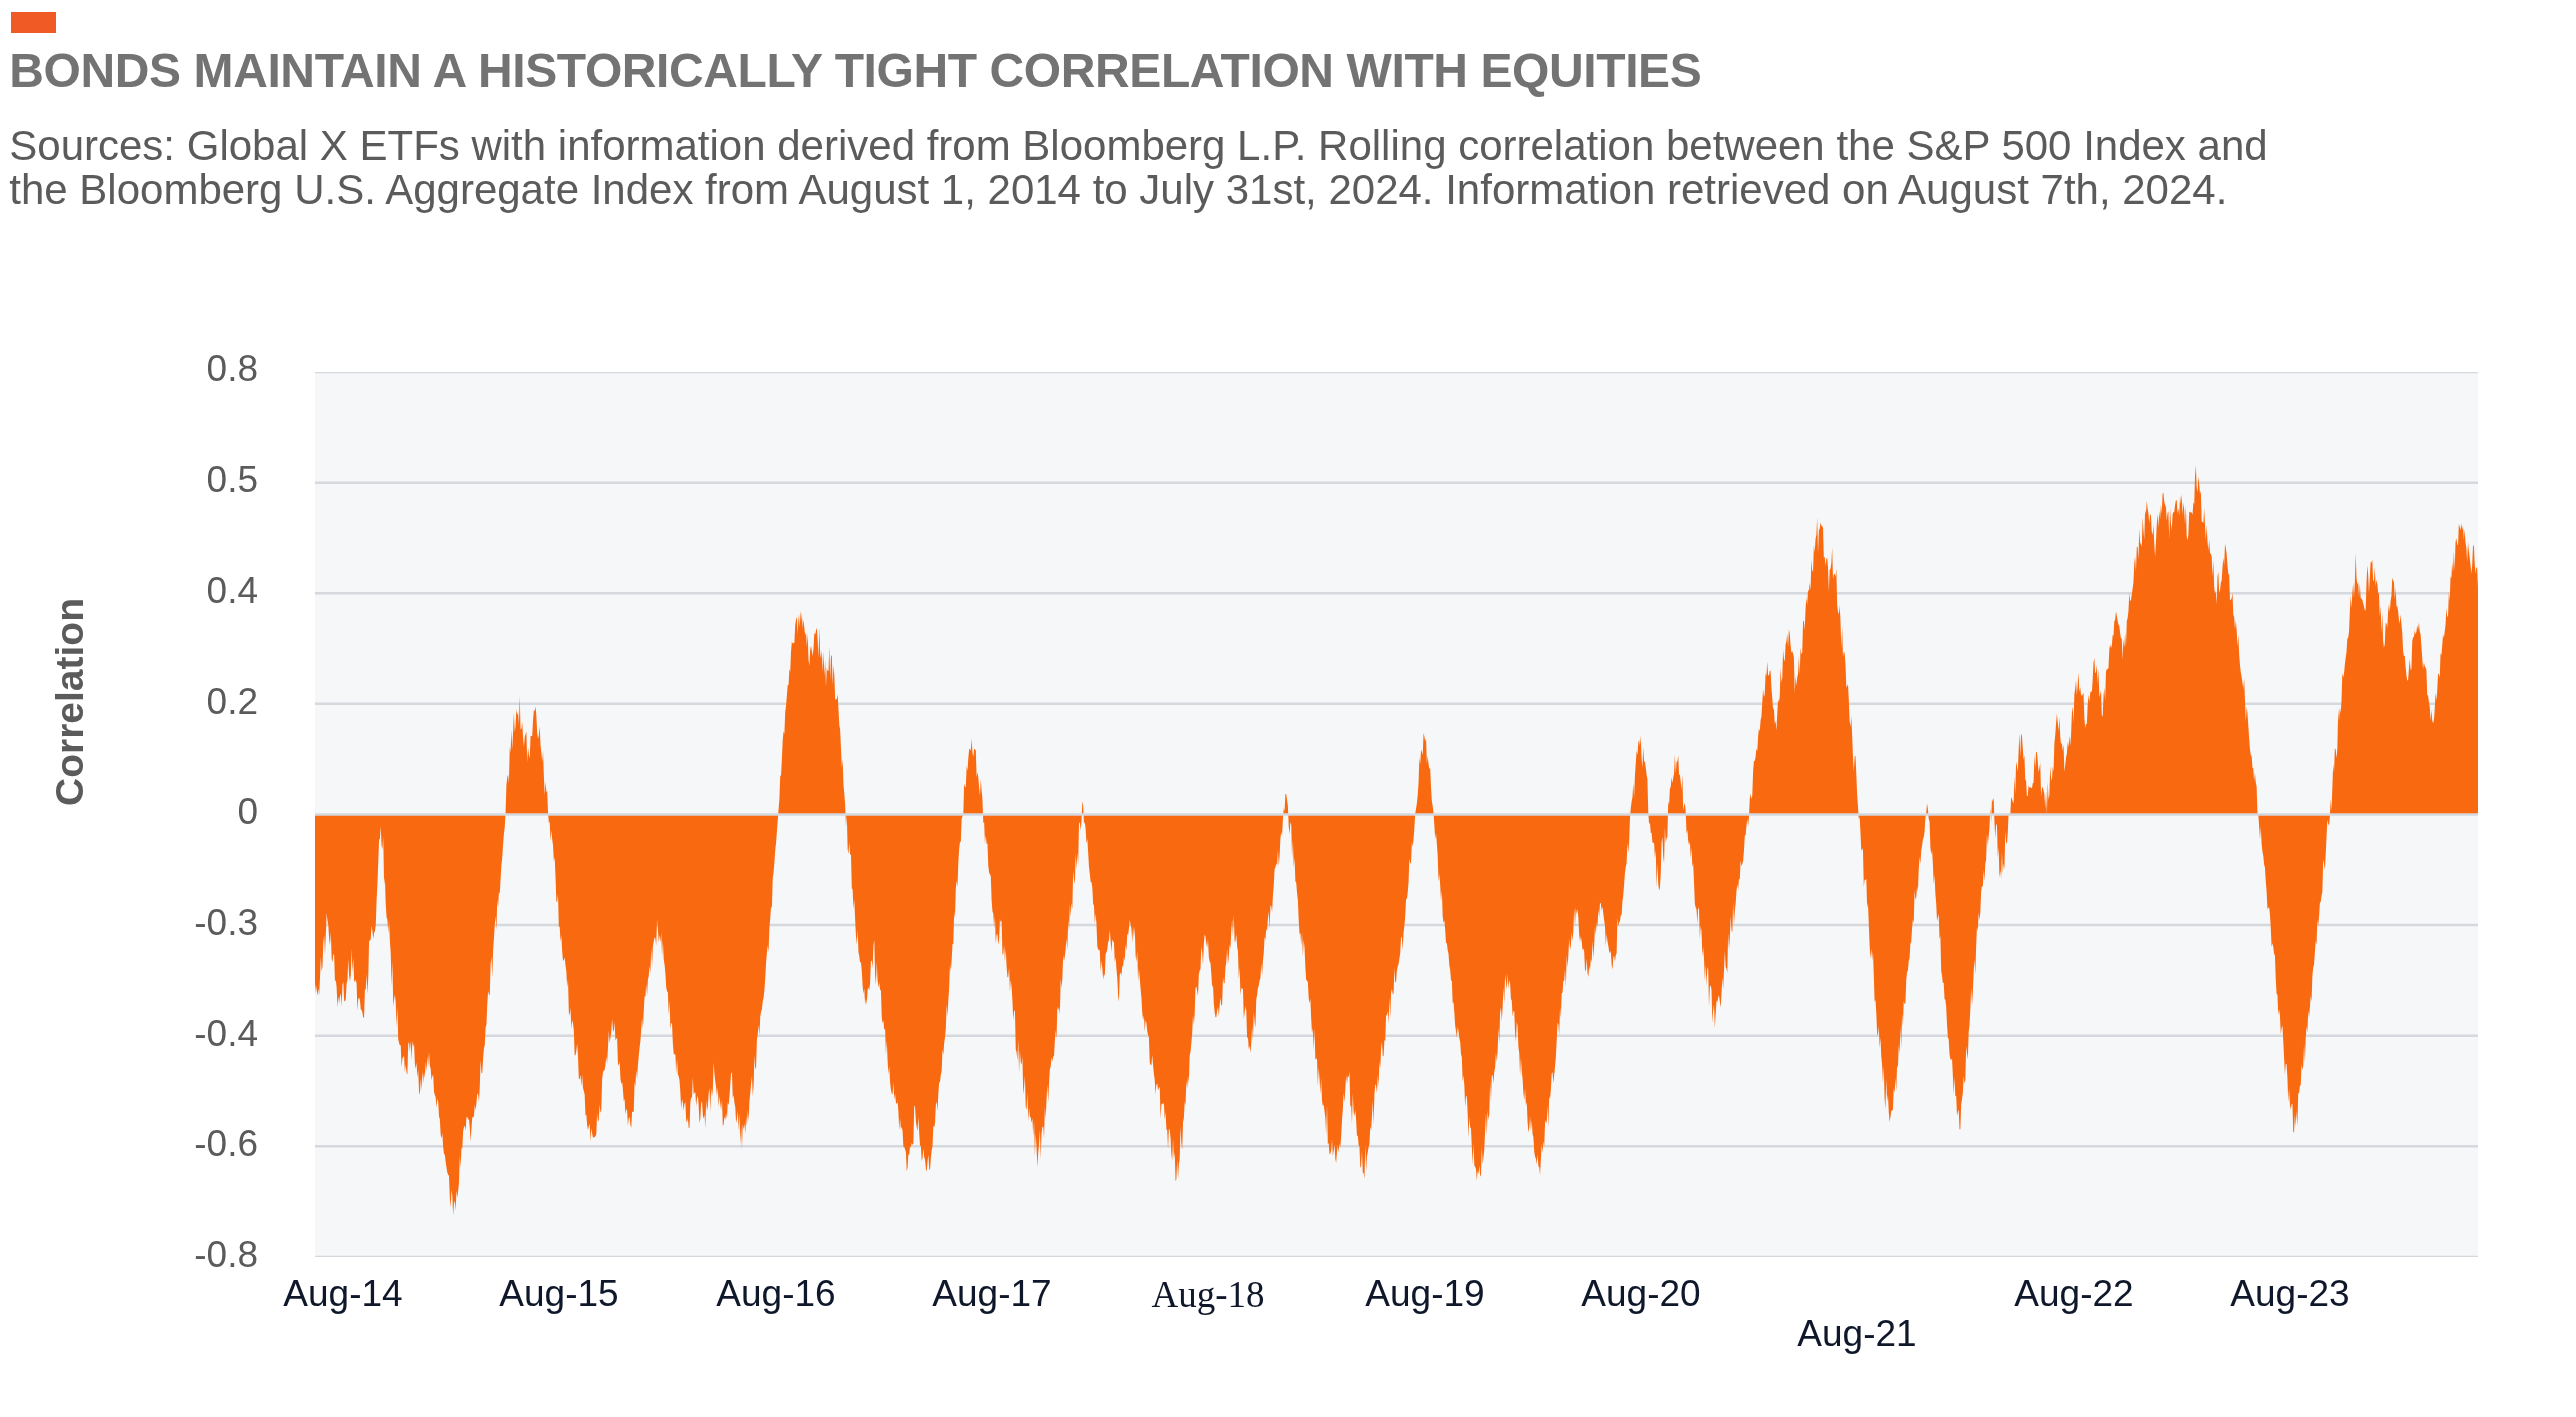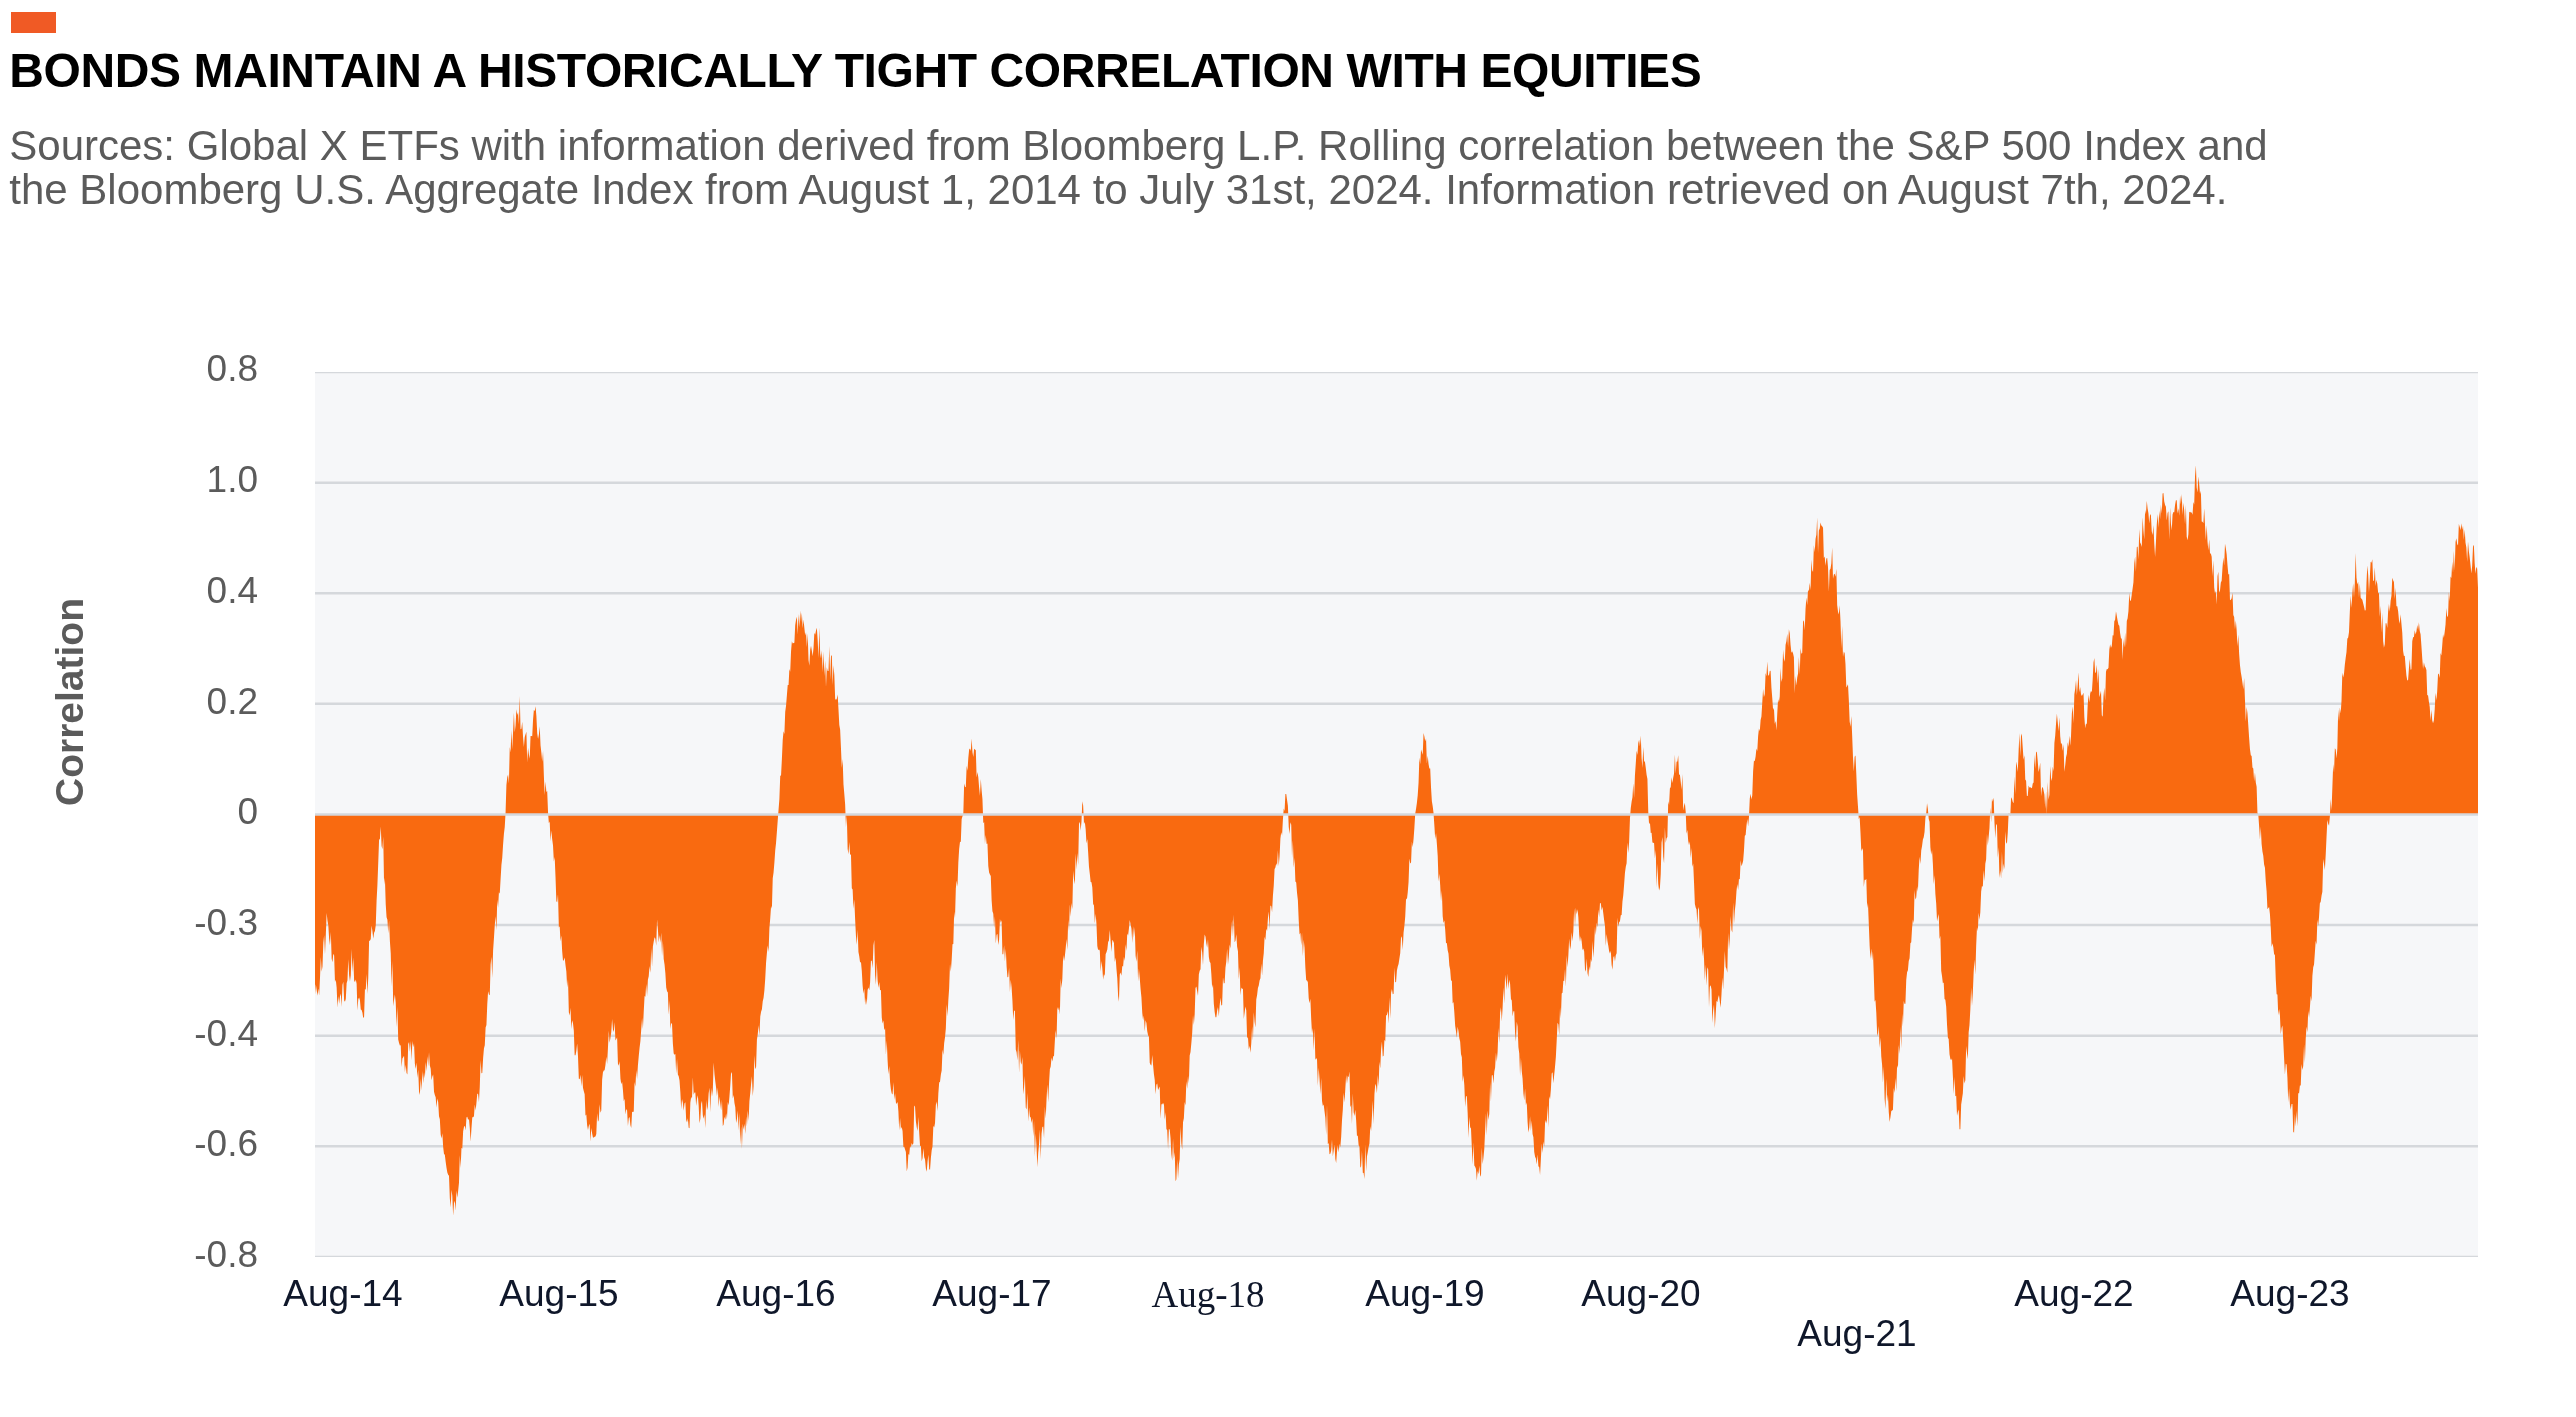--- a/index.html
+++ b/index.html
@@ -25,21 +25,21 @@
   }
 
   #chart-title {
     position: absolute;
     left: 9.3px;
     top: 42px;
     width: 2550px;
     font-size: 48px;
     line-height: 57px;
     font-weight: bold;
-    color: #000000;
+    color: #737373;
     letter-spacing: -0.4px;
     white-space: nowrap;
   }
 
   #chart-subtitle {
     position: absolute;
     left: 9.3px;
     top: 124px;
     width: 2310px;
     font-size: 42px;
@@ -117,21 +117,21 @@
 <div id="chart-title">BONDS MAINTAIN A HISTORICALLY TIGHT CORRELATION WITH EQUITIES</div>
 
 <div id="chart-subtitle">Sources: Global X ETFs with information derived from Bloomberg L.P.  Rolling correlation between the S&amp;P 500 Index and the Bloomberg U.S. Aggregate Index from August 1, 2014 to July 31st, 2024. Information retrieved on August 7th, 2024.</div>
 
 <div id="plot-wrap">
 
   <div id="y-axis-title">Correlation</div>
 
   <div id="y-tick-labels">
       <div class="y-tick-label" style="top: 348px;">0.8</div>
-      <div class="y-tick-label" style="top: 459px;">1.0</div>
+      <div class="y-tick-label" style="top: 459px;">0.5</div>
       <div class="y-tick-label" style="top: 570px;">0.4</div>
       <div class="y-tick-label" style="top: 681px;">0.2</div>
       <div class="y-tick-label" style="top: 791px;">0</div>
       <div class="y-tick-label" style="top: 902px;">-0.3</div>
       <div class="y-tick-label" style="top: 1013px;">-0.4</div>
       <div class="y-tick-label" style="top: 1123px;">-0.6</div>
       <div class="y-tick-label" style="top: 1234px;">-0.8</div>
     </div>
   <div id="x-tick-labels">
       <div class="x-tick-label" style="left: 343px;">Aug-14</div>

